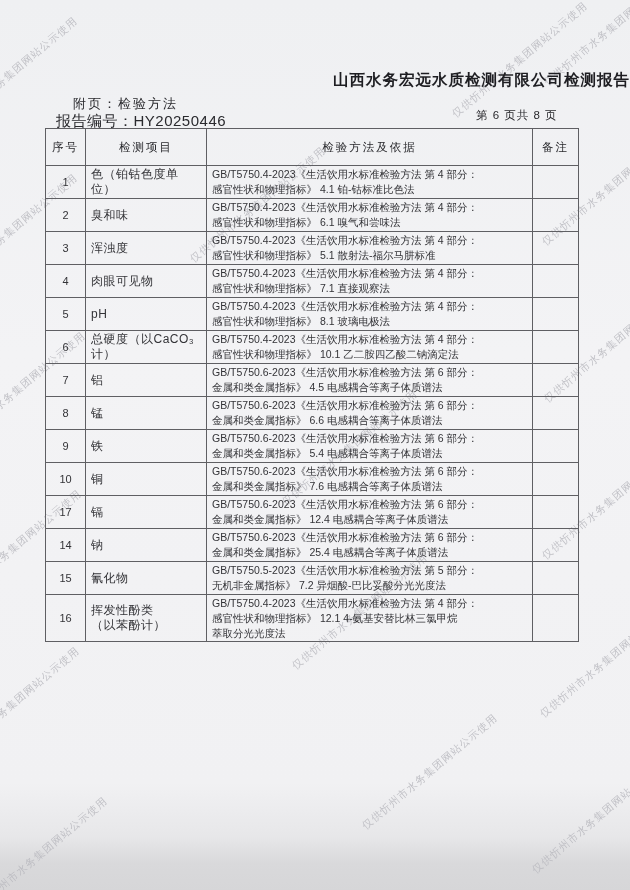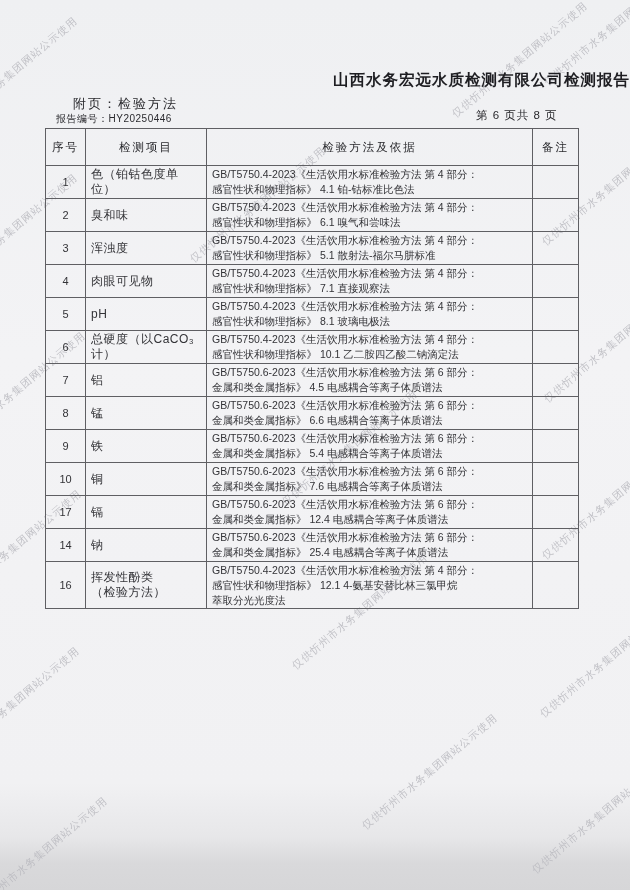--- a/index.html
+++ b/index.html
@@ -30,21 +30,21 @@
     text-align:right;
     font-size:15.5px;font-weight:bold;color:#1e1e22;
     letter-spacing:1px;z-index:2;
   }
   .appendix{
     position:absolute;left:42px;top:95px;
     font-size:13px;color:#2a2a2e;letter-spacing:2px;z-index:2;margin-left:31px;
   }
   .report-no{
     position:absolute;left:56px;top:112px;
-    font-size:10px;color:#2a2a2e;letter-spacing:.5px;z-index:2;
+    font-size:15px;color:#2a2a2e;letter-spacing:.5px;z-index:2;
   }
   .page-indicator{
     position:absolute;left:476px;top:108px;
     font-size:11.5px;color:#2a2a2e;letter-spacing:1px;z-index:2;
   }
   
   table.methods{
     position:absolute;left:45px;top:128px;width:533px;
     border-collapse:collapse;table-layout:fixed;
     z-index:2;
@@ -194,23 +194,30 @@
           <td class="c-remark"></td>
         </tr>
         <tr>
           <td class="c-serial">14</td>
           <td class="c-item">钠</td>
           <td class="c-method">GB/T5750.6-2023《生活饮用水标准检验方法 第 6 部分：
 金属和类金属指标》 25.4 电感耦合等离子体质谱法</td>
           <td class="c-remark"></td>
         </tr>
         <tr>
+          <td class="c-serial">15</td>
+          <td class="c-item">氰化物</td>
+          <td class="c-method">GB/T5750.5-2023《生活饮用水标准检验方法 第 5 部分：
+无机非金属指标》 7.2 异烟酸-巴比妥酸分光光度法</td>
+          <td class="c-remark"></td>
+        </tr>
+        <tr>
           <td class="c-serial">16</td>
           <td class="c-item">挥发性酚类
-（检验方法）</td>
+（以苯酚计）</td>
           <td class="c-method">GB/T5750.4-2023《生活饮用水标准检验方法 第 4 部分：
 感官性状和物理指标》 12.1 4-氨基安替比林三氯甲烷
 萃取分光光度法</td>
           <td class="c-remark"></td>
         </tr>
       </tbody>
   </table>
 
 </div>
 

